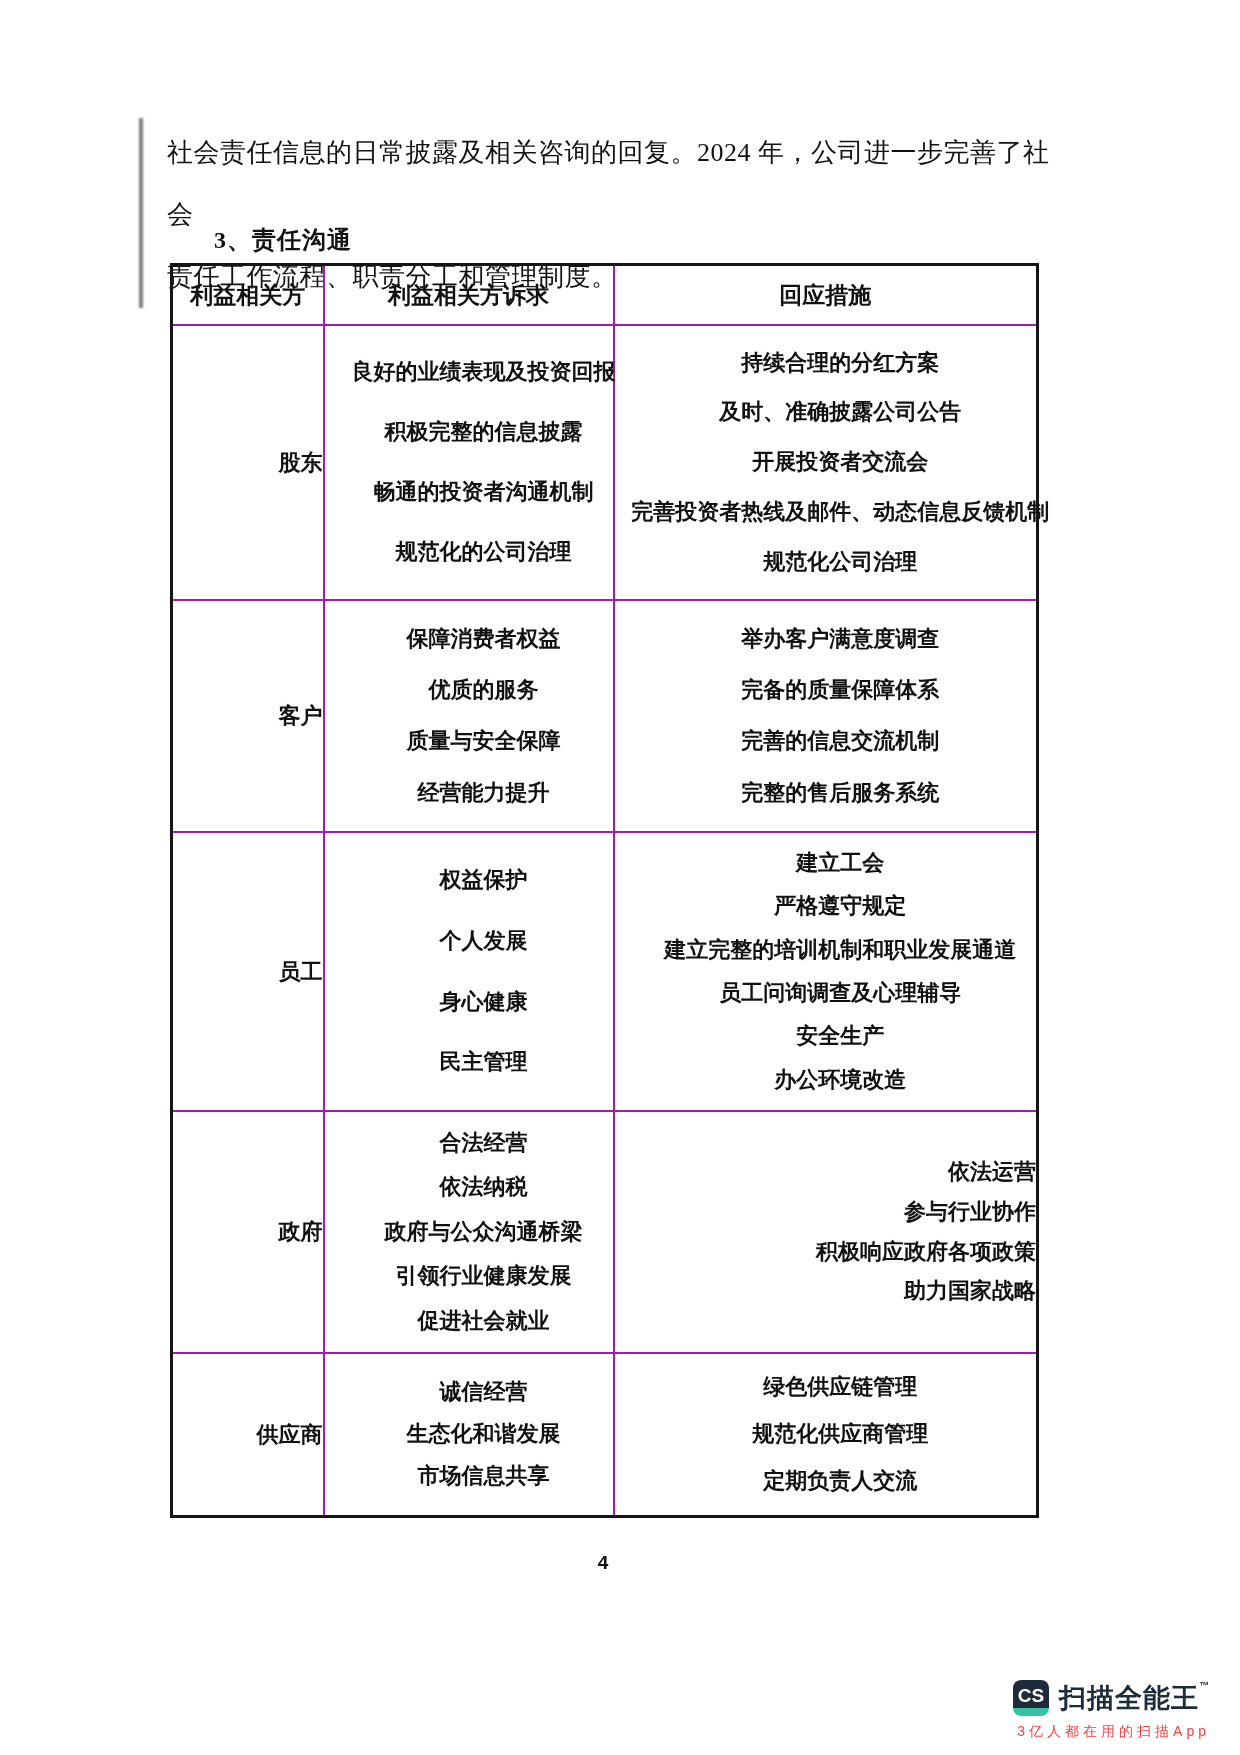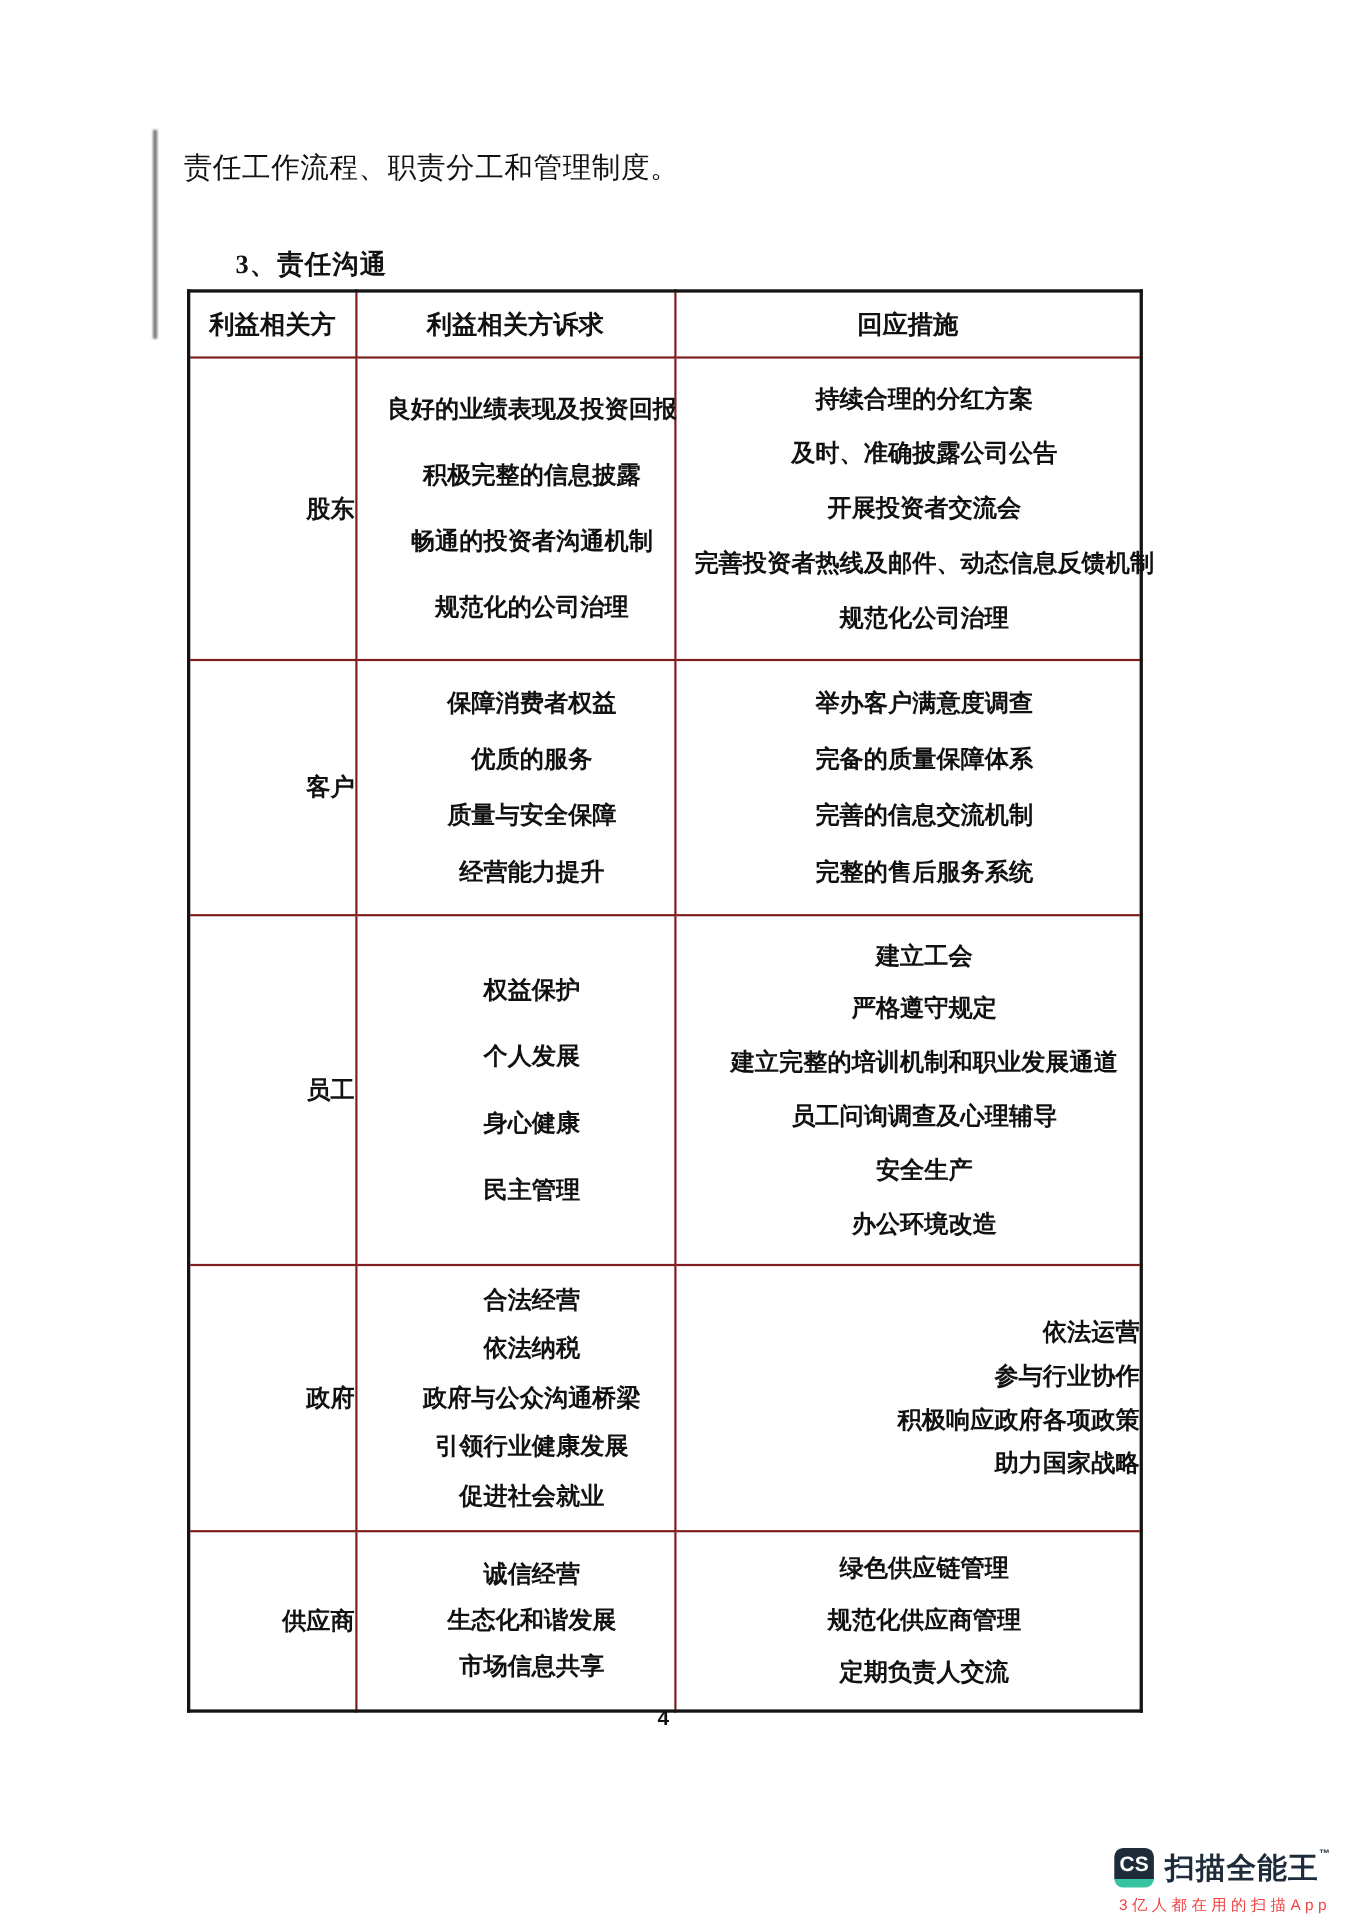--- a/index.html
+++ b/index.html
@@ -22,21 +22,21 @@
   .section-heading {
     position:absolute; left:214px; top:224px;
     font-size:24px; font-weight:bold; letter-spacing:1px;
   }
   table.rc-table {
     position:absolute; left:170px; top:263px;
     width:866px; table-layout:fixed; border-collapse:collapse;
     font-size:22px; font-weight:bold; color:#111;
   }
   table.rc-table { border:3px solid #151515; }
-  .rc-table th, .rc-table td { border:2px solid #7f1d1d; padding:0; }
+  .rc-table th, .rc-table td { border:2px solid #a21caf; padding:0; }
   .rc-table th { height:58px; font-size:23px; text-align:center; font-weight:bold; }
   .rc-table td { vertical-align:middle; text-align:center; }
   .lines {
     display:flex; flex-direction:column;
     justify-content:space-evenly; align-items:center;padding-left:30px;
   }
   .line { white-space:nowrap; line-height:1.2; }
   .stakeholder-name { text-align:right;padding-left:12px; }
   .page-number {
     position:absolute; left:0; top:1552px; width:1206px;
@@ -60,20 +60,21 @@
   .wm-tagline { margin-top:7px; font-size:14px; letter-spacing:4px; }
 </style>
 </head>
 <body>
 
 <div class="page">
 
   <div class="scan-streak"></div>
 
   <div class="intro">
+    <div>社会责任信息的日常披露及相关咨询的回复。2024 年，公司进一步完善了社会</div>
     <div>责任工作流程、职责分工和管理制度。</div>
   </div>
 
   <div class="section-heading">3、责任沟通</div>
 
   <table class="rc-table">
     <colgroup>
       <col style="width:152px">
       <col style="width:290px">
       <col style="width:424px">
@@ -135,21 +136,21 @@
           </td>
           <td>
             <div class="lines" style="height: 277px;">
               <div class="line">权益保护</div>
               <div class="line">个人发展</div>
               <div class="line">身心健康</div>
               <div class="line">民主管理</div>
             </div>
           </td>
           <td>
-            <div class="lines" style="height: 316px; text-align: right;">
+            <div class="lines" style="height: 277px; text-align: right;">
               <div class="line">建立工会</div>
               <div class="line">严格遵守规定</div>
               <div class="line">建立完整的培训机制和职业发展通道</div>
               <div class="line">员工问询调查及心理辅导</div>
               <div class="line">安全生产</div>
               <div class="line">办公环境改造</div>
             </div>
           </td>
         </tr>
         <tr style="height: 240px;">

